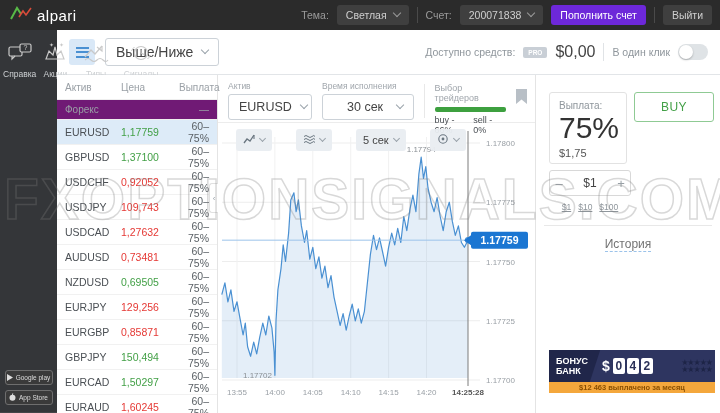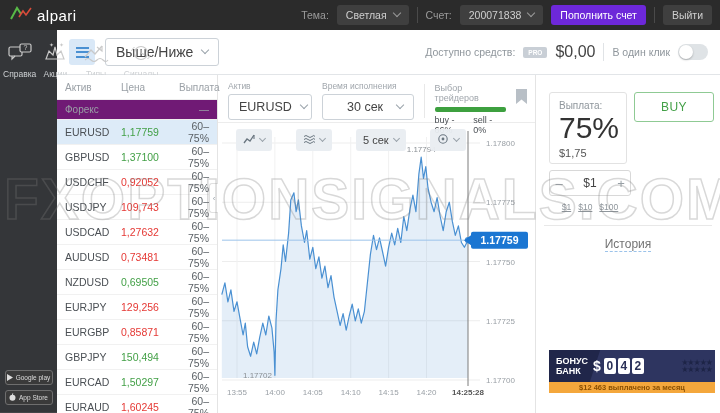--- a/index.html
+++ b/index.html
@@ -105,21 +105,21 @@
   .quick span { text-decoration:underline; cursor:pointer; }
   .warn { position:absolute; left:101px; top:93px; width:77px; border:1px solid #ddd; border-radius:3px; padding:4px 5px;
     font-size:9px; line-height:1.3; color:#98a0a6; }
   .t-div { position:absolute; left:8px; right:8px; top:150px; border-top:1px solid #e8e8e8; }
   .history { position:absolute; left:0; right:0; top:159px; text-align:center; }
   .history span { font-size:12px; color:#737373; border-bottom:1px dashed #9cc3ea; cursor:pointer; }
 
   .banner { position:absolute; left:13px; top:275px; width:166px; cursor:pointer; }
   .banner-top { height:32px; background:#2e3560; position:relative; display:flex; align-items:center; overflow:hidden; }
   .banner-skew { position:absolute; left:-8px; top:-2px; bottom:-2px; width:54px; background:#20264a; transform:skewX(-18deg); }
-  .b-title { position:relative; color:#fff; font-size:9px; font-weight:bold; line-height:1.15; padding-left:7px; width:44px; }
+  .b-title { position:relative; color:#fff; font-size:9px; font-weight:bold; line-height:1.15; padding-left:7px; width:53px; }
   .b-cash { position:relative; display:flex; align-items:center; gap:2px; }
   .b-dollar { color:#fff; font-size:14px; font-weight:bold; margin-right:1px; }
   .b-digit { width:12px; height:16px; background:#fff; border-radius:2px; color:#2b3158; font-size:12px; font-weight:bold;
     display:flex; align-items:center; justify-content:center; }
   .b-stars { position:relative; margin-left:auto; margin-right:3px; color:#1d2446; font-size:8px; line-height:7px; letter-spacing:-1px; text-align:right; }
   .banner-strip { height:11px; background:#f4a73c; display:flex; align-items:center; justify-content:center;
     font-size:7.5px; font-weight:bold; color:#8a4f00; }
 
   
   .watermark { position:absolute; left:4px; top:166px; width:716px; z-index:9; pointer-events:none;

